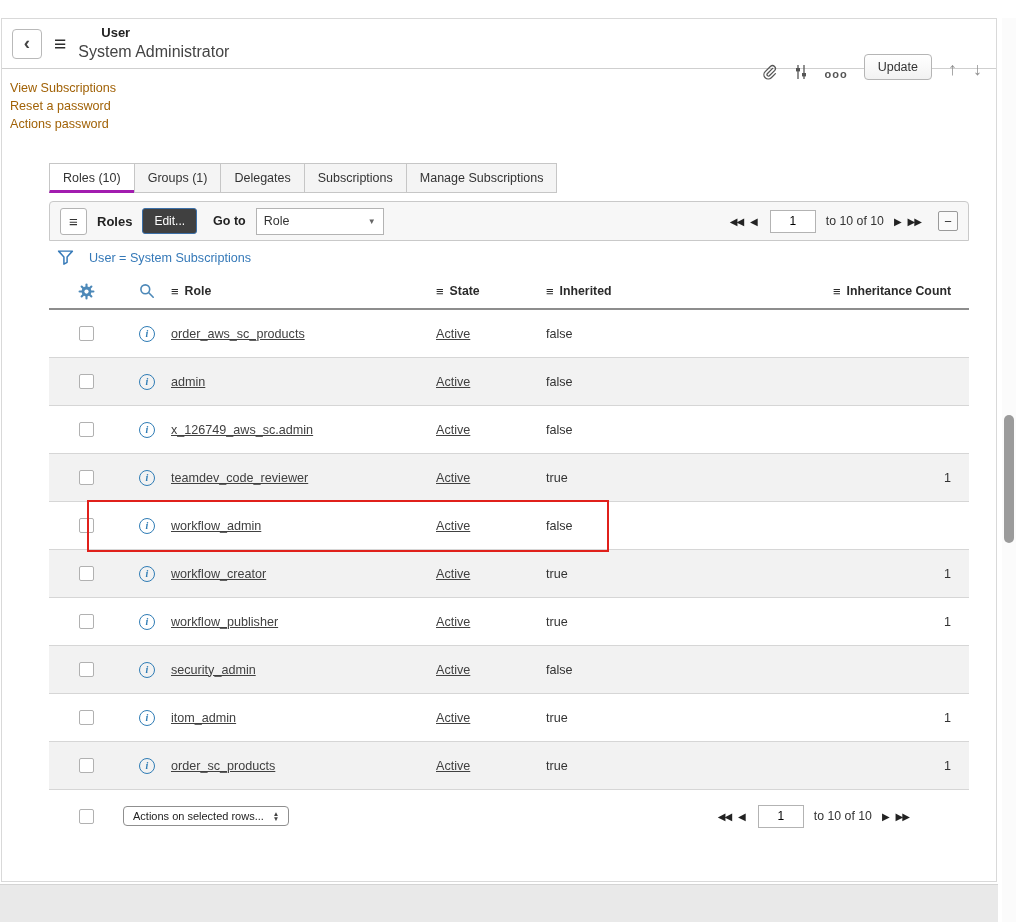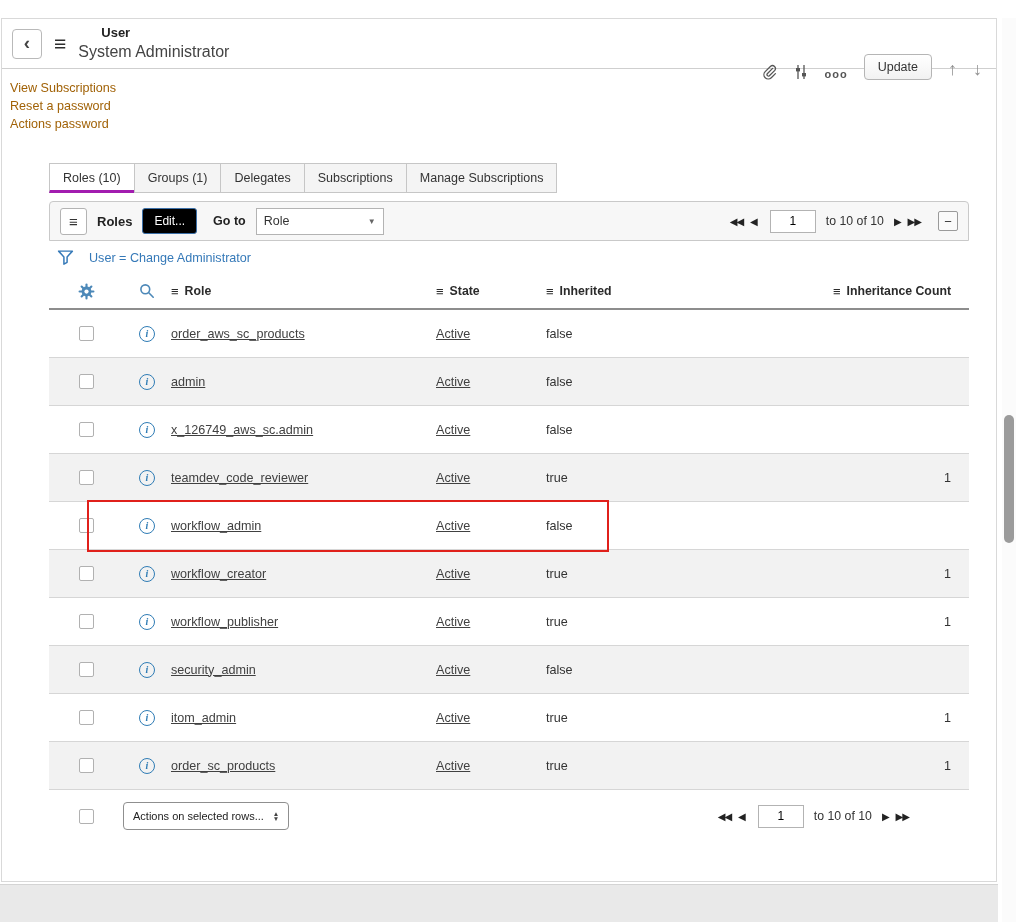--- a/index.html
+++ b/index.html
@@ -28,21 +28,21 @@
   .tabs { display:flex; margin-left:47px; }
   .tab { padding:7px 13px 7px; font-size:12.5px; border:1px solid #c6c6c6; border-right:none; background:#f4f4f4; color:#333; cursor:pointer; }
   .tab:last-child { border-right:1px solid #c6c6c6; }
   .tab.active { background:#fff; border-bottom:3px solid #a21caf; padding-bottom:4px; }
 
   
   .list { margin:8px 29px 0 47px; width:920px; }
   .toolbar { height:40px; border:1px solid #c9c9c9; border-radius:4px 4px 0 0; background:#f7f7f7; display:flex; align-items:center; padding:0 10px; gap:10px; }
   .tb-menu-btn { width:27px; height:27px; border:1px solid #b3b3b3; border-radius:3px; background:#fff; display:flex; align-items:center; justify-content:center; font-size:15px; font-weight:bold; color:#333; cursor:pointer; flex:none; }
   .tb-title { font-weight:bold; font-size:13px; color:#222; }
-  .edit-btn { background:#000000; color:#fff; border:1px solid #3c70a8; border-radius:3px; padding:5px 11px; font-size:12px; cursor:pointer; font-family:inherit; }
+  .edit-btn { background:#404040; color:#fff; border:1px solid #3c70a8; border-radius:3px; padding:5px 11px; font-size:12px; cursor:pointer; font-family:inherit; }
   .goto-label { font-weight:bold; font-size:12.5px; margin-left:6px; color:#222; }
   .goto-select { width:128px; height:27px; border:1px solid #b3b3b3; background:#fff; display:flex; align-items:center; justify-content:space-between; padding:0 7px; font-size:12.5px; cursor:pointer; }
   .select-arrow { font-size:8px; color:#666; }
   .search-input { width:150px; height:27px; border:1px solid #b3b3b3; padding:0 8px; font-size:12.5px; font-family:inherit; color:#333; }
   .search-input::placeholder { color:#9a9a9a; }
   .paging { margin-left:auto; display:flex; align-items:center; gap:7px; }
   .pg-btn { font-size:10px; color:#222; cursor:pointer; letter-spacing:-1px; white-space:nowrap; }
   .pg-input { width:46px; height:23px; border:1px solid #b3b3b3; text-align:center; font-size:12px; font-family:inherit; margin-left:6px; }
   .pg-range { font-size:12.3px; color:#333; margin:0 3px; }
   .collapse-btn { width:20px; height:20px; border:1px solid #9a9a9a; border-radius:2px; background:#fafafa; display:flex; align-items:center; justify-content:center; font-size:13px; color:#333; margin-left:10px; cursor:pointer; }
@@ -65,21 +65,21 @@
 
   .trow { position:relative; display:flex; align-items:center; height:48px; border-bottom:1px solid #d6d6d6; font-size:12.6px; background:#fff; }
   .trow.even { background:#f2f2f2; }
   .cell-link { color:#414141; text-decoration:underline; cursor:pointer; }
   .checkbox { appearance:none; -webkit-appearance:none; width:15px; height:15px; border:1px solid #b1b1b1; border-radius:2px; background:#fff; cursor:pointer; display:inline-block; }
   .info-icon { width:16px; height:16px; border:1.4px solid #2f7cb5; border-radius:50%; color:#2f7cb5; display:flex; align-items:center; justify-content:center; font-size:10px; font-weight:bold; font-family:"Liberation Serif","DejaVu Serif",serif; font-style:italic; cursor:pointer; }
   .red-box { position:absolute; left:38px; top:-2px; width:522px; height:52px; border:2px solid #e0201b; pointer-events:none; z-index:3; }
 
   
   .list-footer { display:flex; align-items:center; height:52px; }
-  .actions-select { height:28px; border:1px solid #8f8f8f; border-radius:4px; background:#fff; display:flex; align-items:center; gap:9px; padding:0 9px; font-size:11px; color:#222; cursor:pointer; }
+  .actions-select { height:20px; border:1px solid #8f8f8f; border-radius:4px; background:#fff; display:flex; align-items:center; gap:9px; padding:0 9px; font-size:11px; color:#222; cursor:pointer; }
   .spinner { display:flex; flex-direction:column; font-size:6.5px; line-height:5px; color:#444; }
   .list-footer .paging { padding-right:60px; }
 
   
   .v-scrollbar { position:absolute; top:18px; right:0; width:14px; height:904px; background:#fbfbfb; }
   .v-thumb { position:absolute; top:397px; left:2px; width:10px; height:128px; background:#9b9b9b; border-radius:5px; cursor:pointer; }
   .bottom-band { position:absolute; left:0; bottom:0; width:998px; height:38px; background:#e9e9e9; border-top:1px solid #d4d4d4; }
 
   svg { display:block; }
 </style>
@@ -157,21 +157,21 @@
           </span>
       </div>
     </div>
 
     <div class="filter-row">
       <span>
         <svg width="17" height="17" viewBox="0 0 16 16">
           <path d="M1.5 2 h13 l-5 5.5 v5 l-3 1.8 v-6.8 z" fill="none" stroke="#3579b8" stroke-width="1.4" stroke-linejoin="round"></path>
         </svg>
       </span>
-      <span class="breadcrumb">User = Change Administrator</span>
+      <span class="breadcrumb">User = System Subscriptions</span>
     </div>
 
     <div class="thead">
       <div class="c-check">
         <span>
           <svg width="17" height="17" viewBox="0 0 16 16">
             <g fill="#4c88b8">
               <rect x="7" y="0.5" width="2" height="15" rx="1"></rect>
               <rect x="0.5" y="7" width="15" height="2" rx="1"></rect>
               <rect x="7" y="0.5" width="2" height="15" rx="1" transform="rotate(45 8 8)"></rect>

